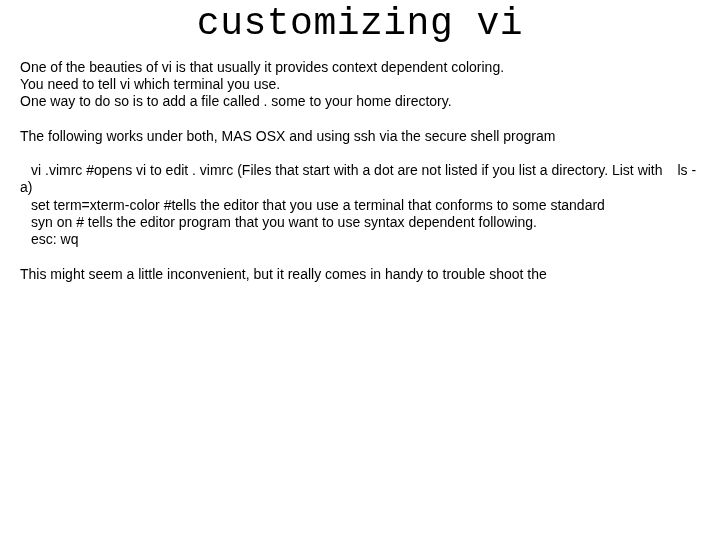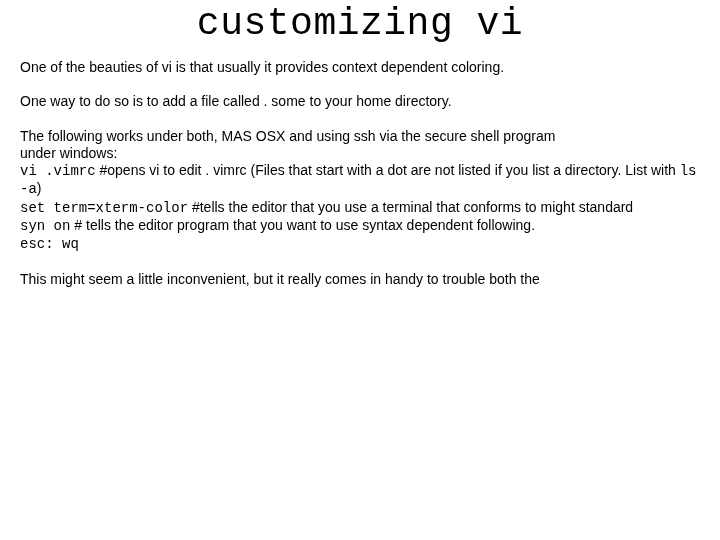--- a/index.html
+++ b/index.html
@@ -24,46 +24,47 @@
   }
   .body {
     padding: 0 10px 0 14px;
     font-size: 14px;
     line-height: 1.22;
   }
   .para {
     margin-bottom: 18px;
   }
   .mono {
-    font-family: Liberation Mono, monospace;
+    font-family: Liberation Sans, sans-serif;
+    margin-left: 11px;
   }
 </style>
 </head>
 <body>
 
 <div class="page">
 
   <h1>customizing vi</h1>
 
   <div class="body">
 
     <div class="para">
       <span>One of the beauties of vi is that usually it provides context dependent coloring.</span><br>
-      <br>
+      <span>You need to tell vi which terminal you use.</span><br>
       <span>One way to do so is to add a file called . some to your home directory.</span>
     </div>
 
     <div class="para">
       <span>The following works under both, MAS OSX and using ssh via the secure shell program</span><br>
-      <span>under windows:</span><br>
+      <br>
       <span class="mono">vi .vimrc</span><span> #opens vi to edit . vimrc (Files that start with a dot are not listed if you list a directory.  List with </span><span class="mono">ls -a</span><span>)</span><br>
-      <span class="mono">set term=xterm-color</span><span> #tells the editor that you use a terminal that conforms to might standard</span><br>
+      <span class="mono">set term=xterm-color</span><span> #tells the editor that you use a terminal that conforms to some standard</span><br>
       <span class="mono">syn on</span><span> # tells the editor program that you want to use syntax dependent following.</span><br>
       <span class="mono">esc: wq</span>
     </div>
 
     <div class="para">
-      <span>This might seem a little inconvenient, but it really comes in handy to trouble both the</span><br>
+      <span>This might seem a little inconvenient, but it really comes in handy to trouble shoot the</span><br>
       <br>
     </div>
 
   </div>
 </div>
 
 </body></html>

